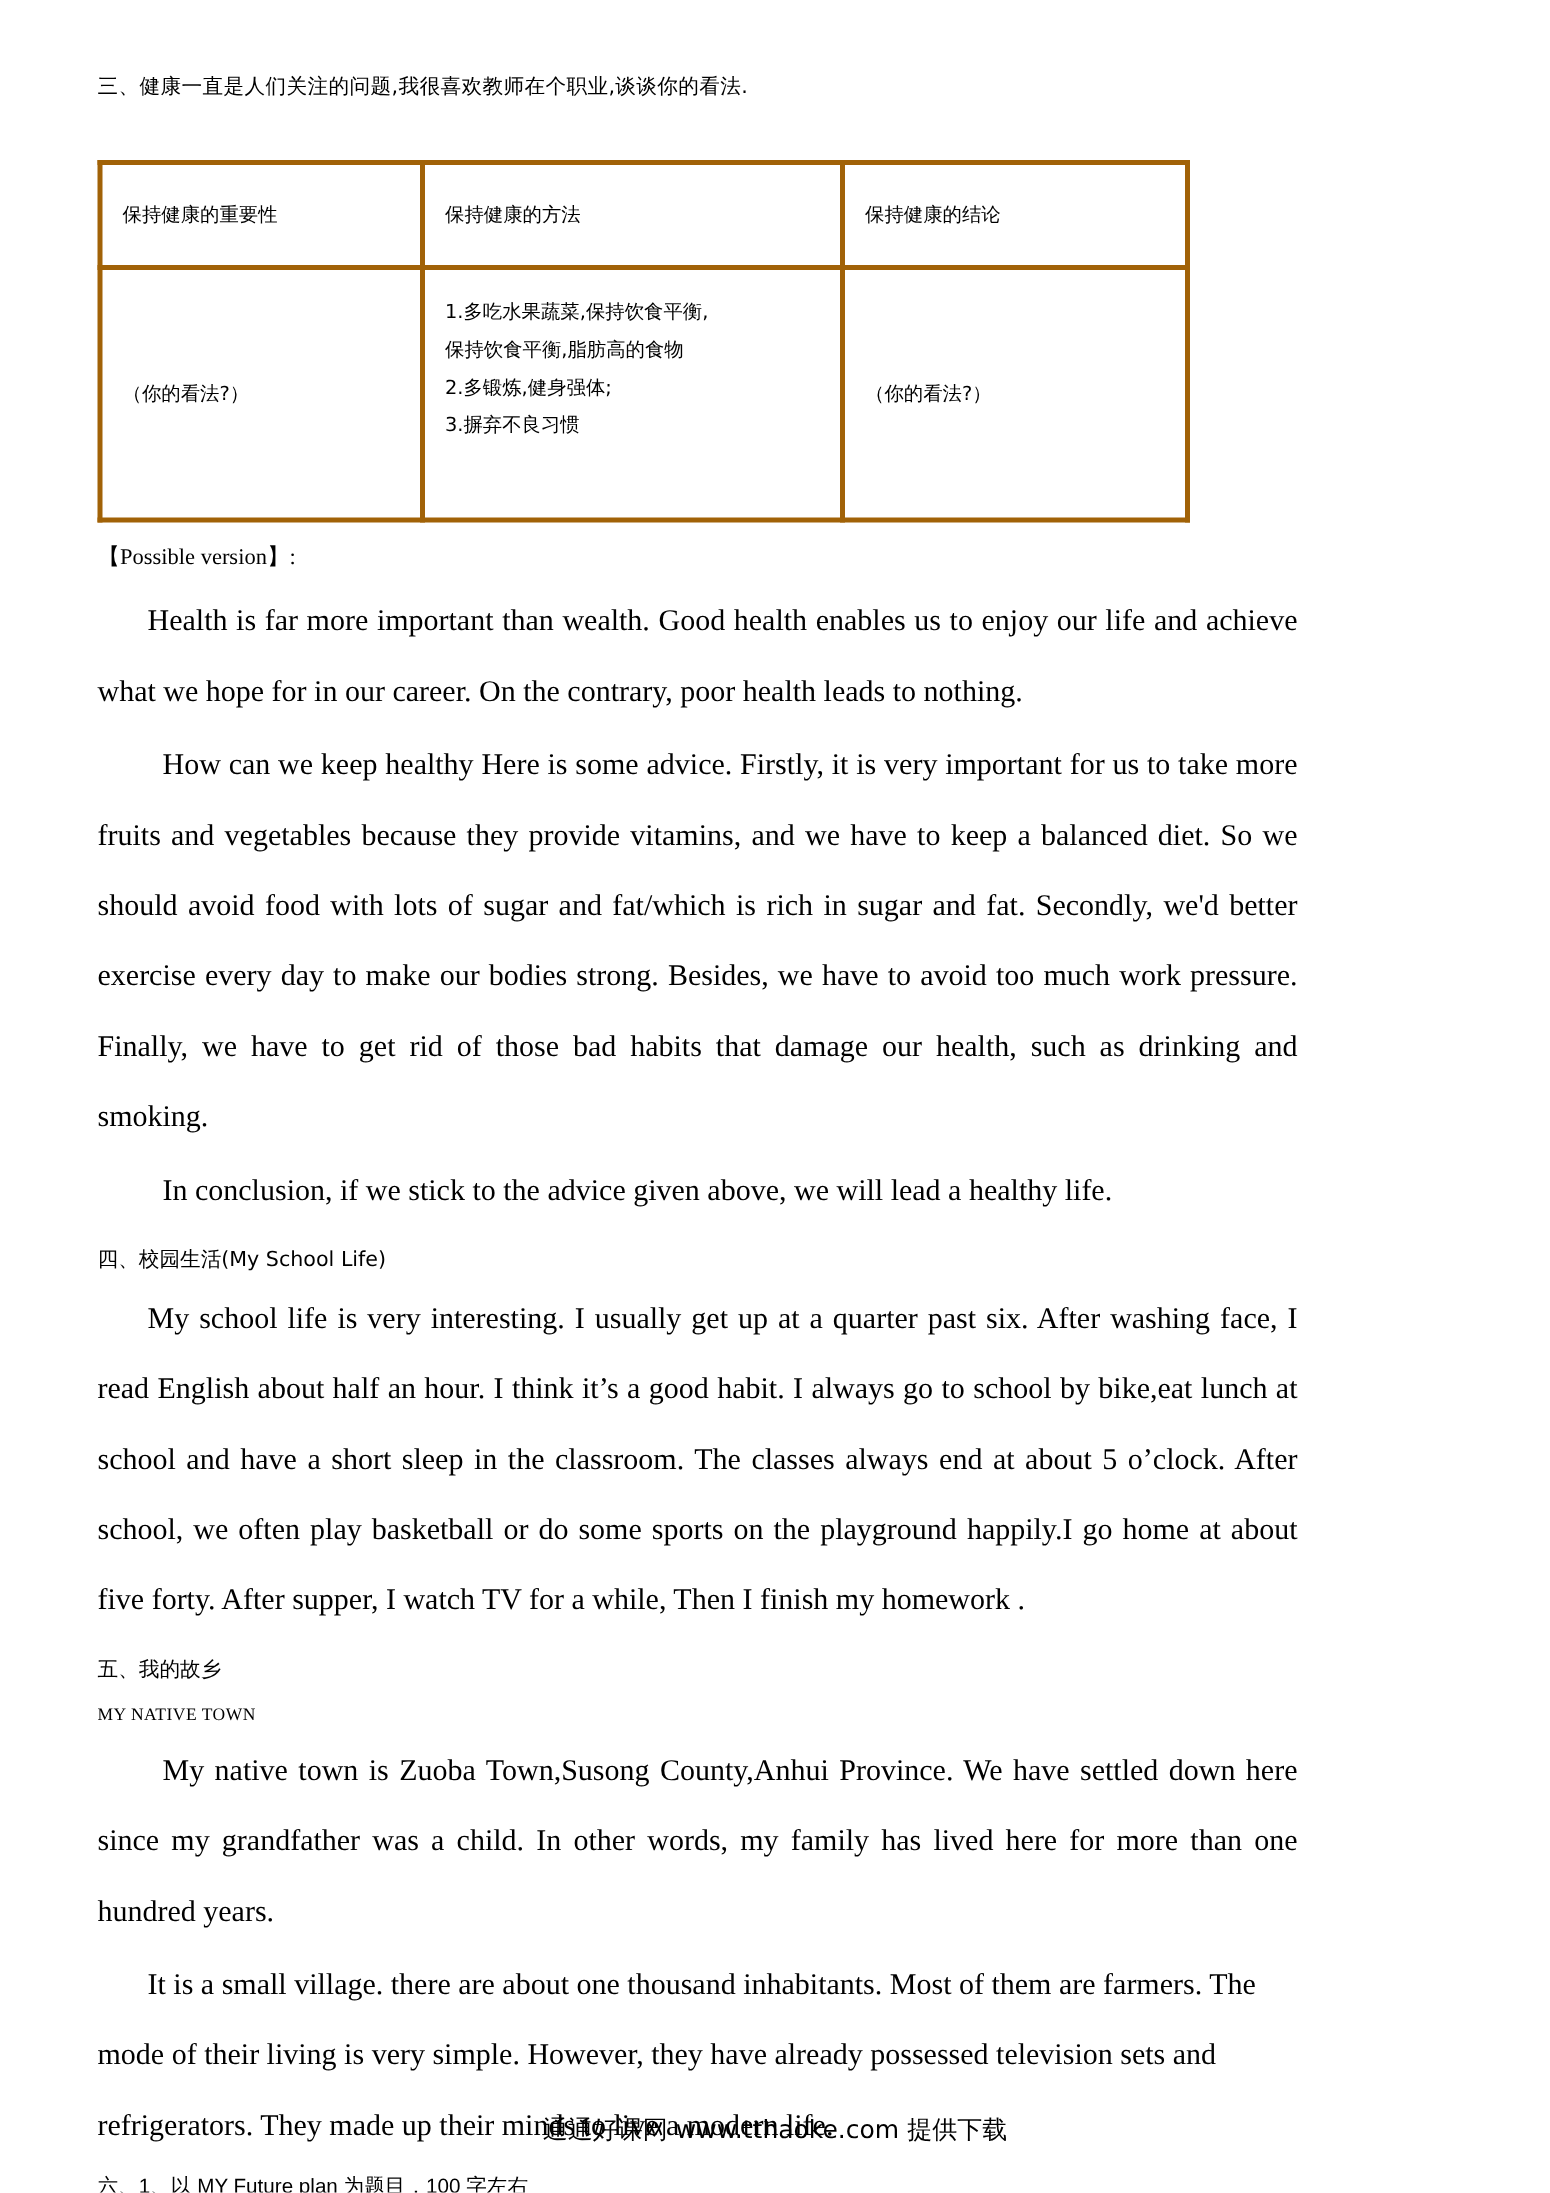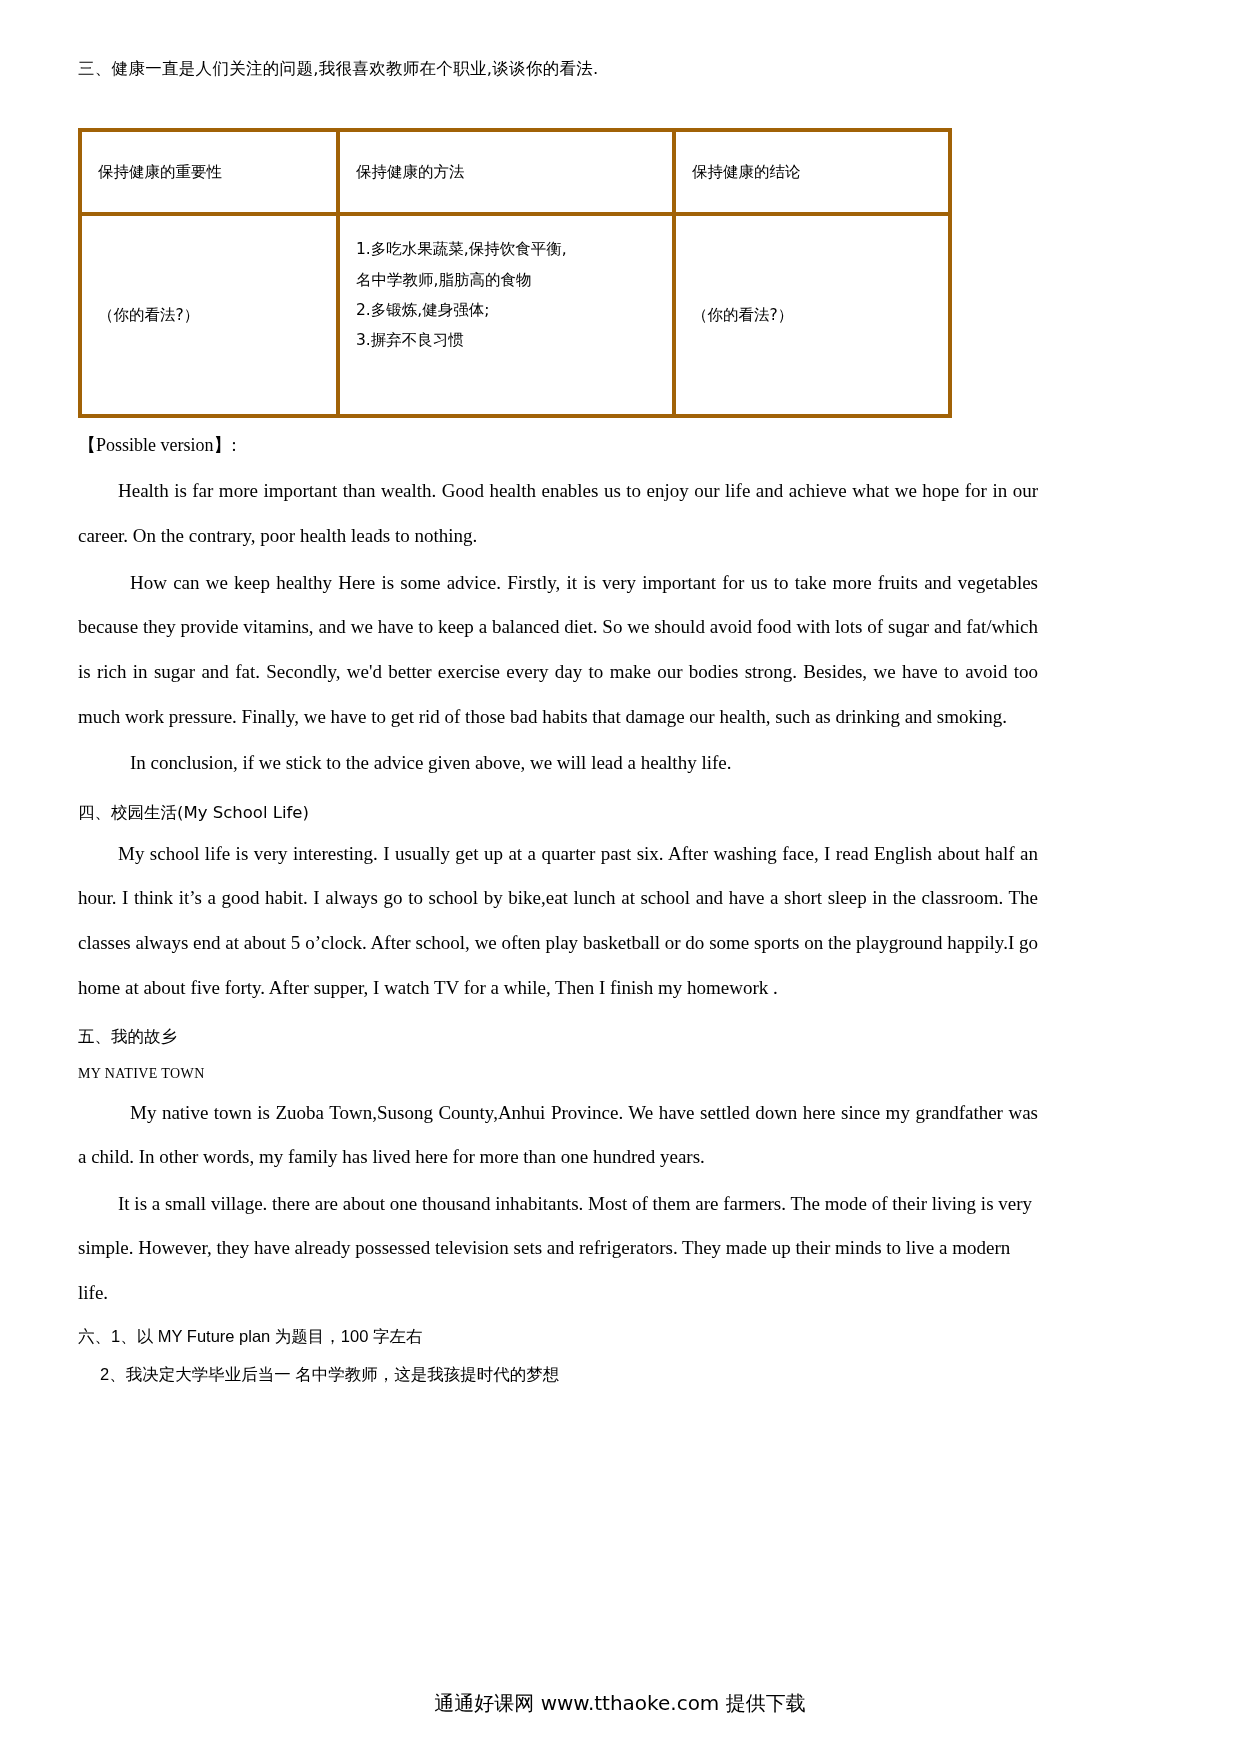--- a/index.html
+++ b/index.html
@@ -68,21 +68,21 @@
     vertical-align: top;
     padding-top: 18px;
   }
   .method-line { display: block; }
   .possible-version {
     font-size: 18px;
     margin: 14px 0 10px 0;
     line-height: 1.5;
   }
   p.body-par {
-    font-size: 19px;
+    font-size: 24px;
     line-height: 2.35;
     margin: 0 0 2px 0;
     text-align: justify;
     text-justify: inter-word;
   }
   p.body-par.indent1 { text-indent: 40px; }
   p.body-par.indent2 { text-indent: 52px; }
   p.body-par.nojust { text-align: left; }
   .section-title-cn {
     font-family: "DejaVu Sans", "Liberation Sans", sans-serif;
@@ -127,21 +127,21 @@
       <tbody>
           <tr class="header-row">
         <td class="col1 cn">保持健康的重要性</td>
         <td class="col2 cn">保持健康的方法</td>
         <td class="col3 cn">保持健康的结论</td>
       </tr>
       <tr class="body-row">
         <td class="col1 cn">（你的看法?）</td>
         <td class="col2 cn">
           <span class="method-line">1.多吃水果蔬菜,保持饮食平衡,</span>
-          <span class="method-line">名中学教师,脂肪高的食物</span>
+          <span class="method-line">保持饮食平衡,脂肪高的食物</span>
           <span class="method-line">2.多锻炼,健身强体;</span>
           <span class="method-line">3.摒弃不良习惯</span>
         </td>
         <td class="col3 cn">（你的看法?）</td>
       </tr>
     </tbody>
       </table>
 
     <p class="possible-version">【Possible version】:</p>
 

